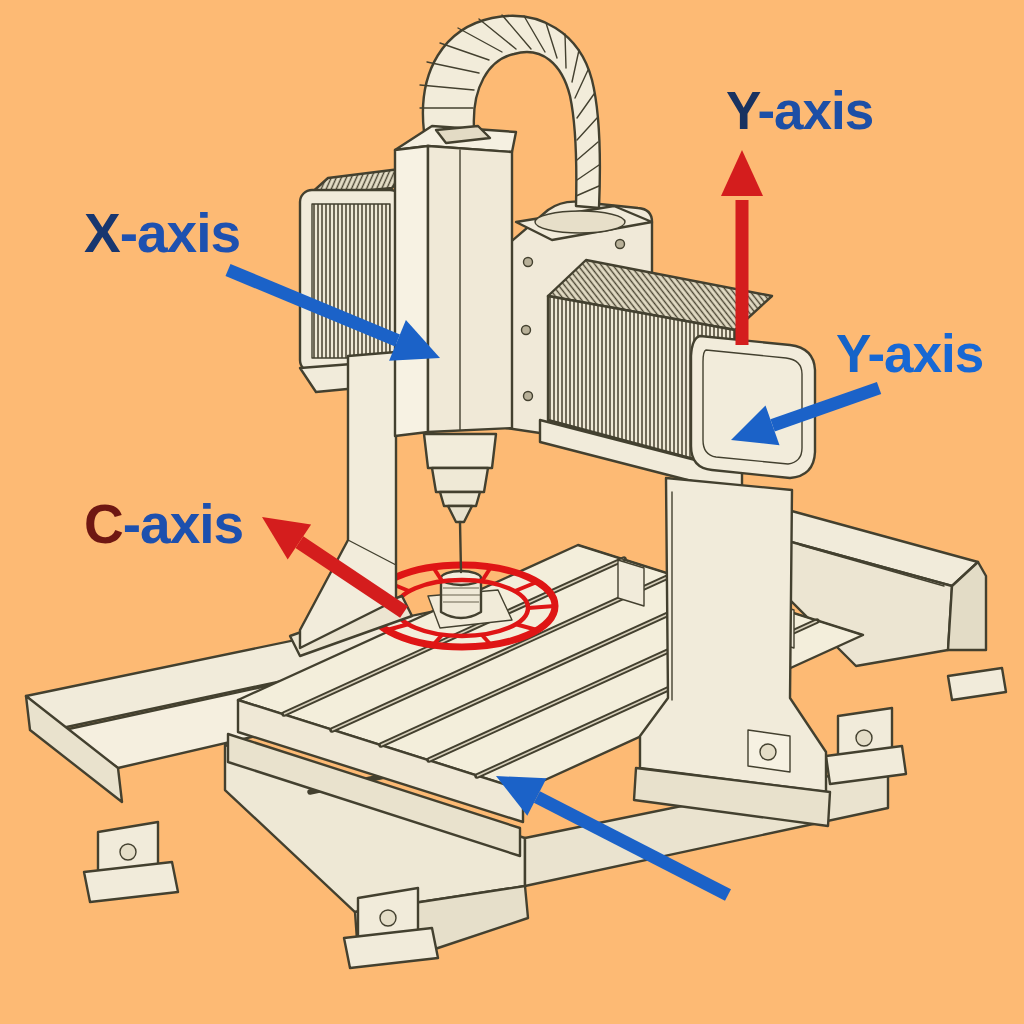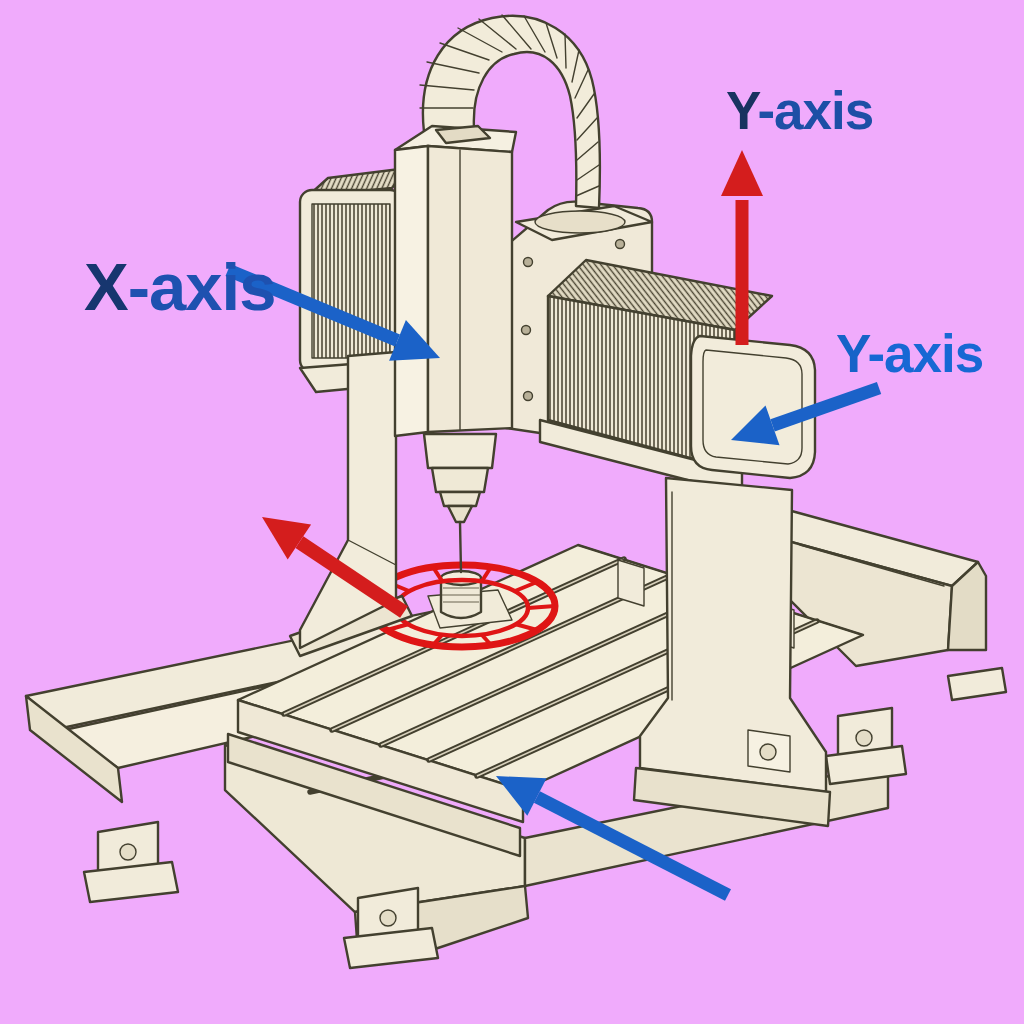--- a/index.html
+++ b/index.html
@@ -16,29 +16,29 @@
   .thick{stroke-width:5.5;}
   .axis-label{
     position:absolute;
     font-weight:bold;
     line-height:1;
     letter-spacing:-1px;
     white-space:nowrap;
     user-select:none;
   }
   #lbl-y-top  {left:726px;top:84px; font-size:53px;}
-  #lbl-x      {left:84px; top:206px;font-size:67px;margin-top:47px;}
+  #lbl-x      {left:84px; top:206px;font-size:55px;}
   #lbl-y-right{left:836px;top:327px;font-size:53px;}
   #lbl-c      {left:84px; top:497px;font-size:55px;}
   #lbl-a      {left:637px;top:894px;font-size:55px;}
 </style>
 </head>
 <body>
 
-<div class="stage" style="background-color: #f0abfc;">
+<div class="stage" style="background-color: #fdba74;">
 
 <svg viewBox="0 0 1024 1024">
   <defs>
     <pattern id="hatchV" patternUnits="userSpaceOnUse" width="4" height="8">
       <rect width="4" height="8" fill="#efe9d6"></rect>
       <path d="M2 0 V8" stroke="#45402e" stroke-width="1.5"></path>
     </pattern>
     <pattern id="hatchT" patternUnits="userSpaceOnUse" width="4.6" height="9" patternTransform="rotate(24)">
       <rect width="4.6" height="9" fill="#e6dfc8"></rect>
       <path d="M2.3 0 V9" stroke="#4a4432" stroke-width="1.4"></path>
@@ -250,13 +250,16 @@
 
   <div class="axis-label" id="lbl-y-top">
     <span style="color: rgb(25, 50, 96);">Y</span><span style="color: rgb(29, 79, 166);">-axis</span>
   </div>
   <div class="axis-label" id="lbl-x">
     <span style="color: rgb(23, 54, 111);">X</span><span style="color: rgb(30, 81, 176);">-axis</span>
   </div>
   <div class="axis-label" id="lbl-y-right">
     <span style="color: rgb(21, 99, 200);">Y</span><span style="color: rgb(23, 104, 212);">-axis</span>
   </div>
+  <div class="axis-label" id="lbl-c">
+    <span style="color: rgb(110, 23, 18);">C</span><span style="color: rgb(29, 80, 174);">-axis</span>
+  </div>
 </div>
 
 </body></html>

